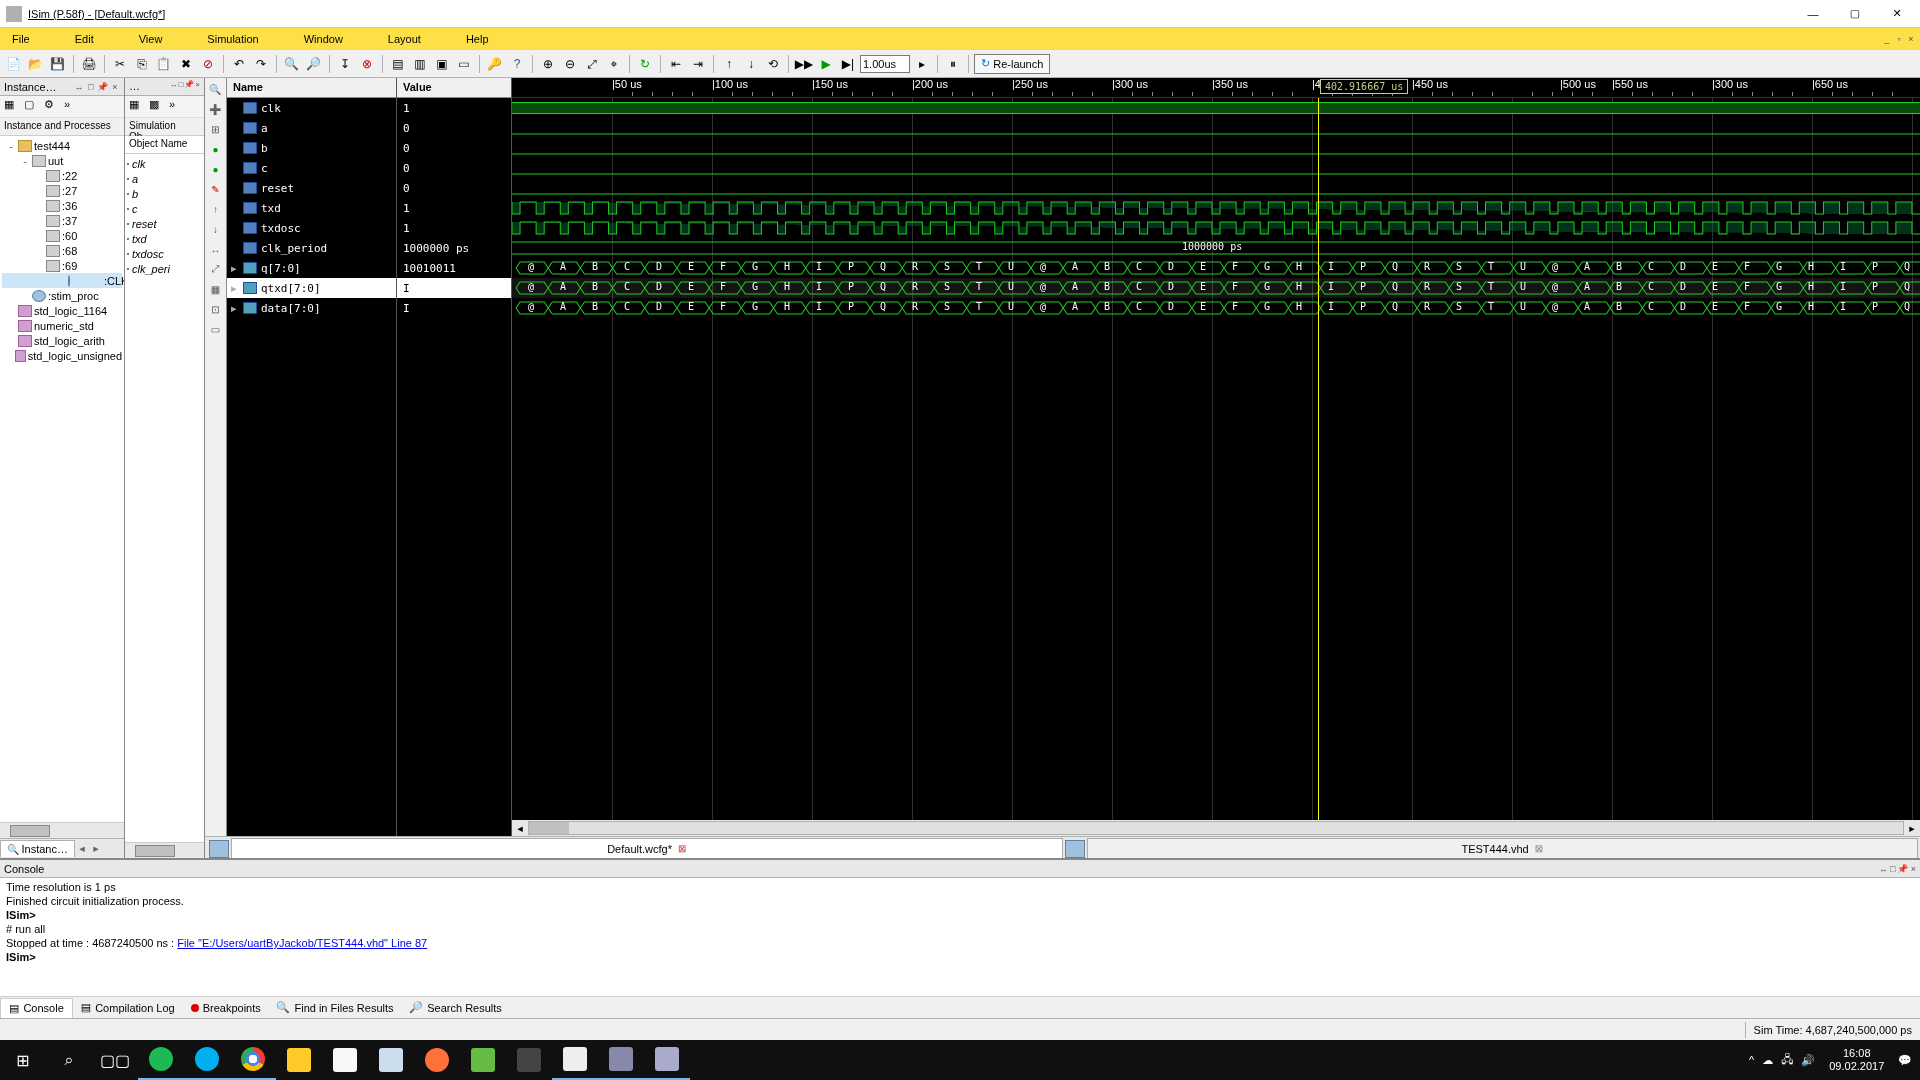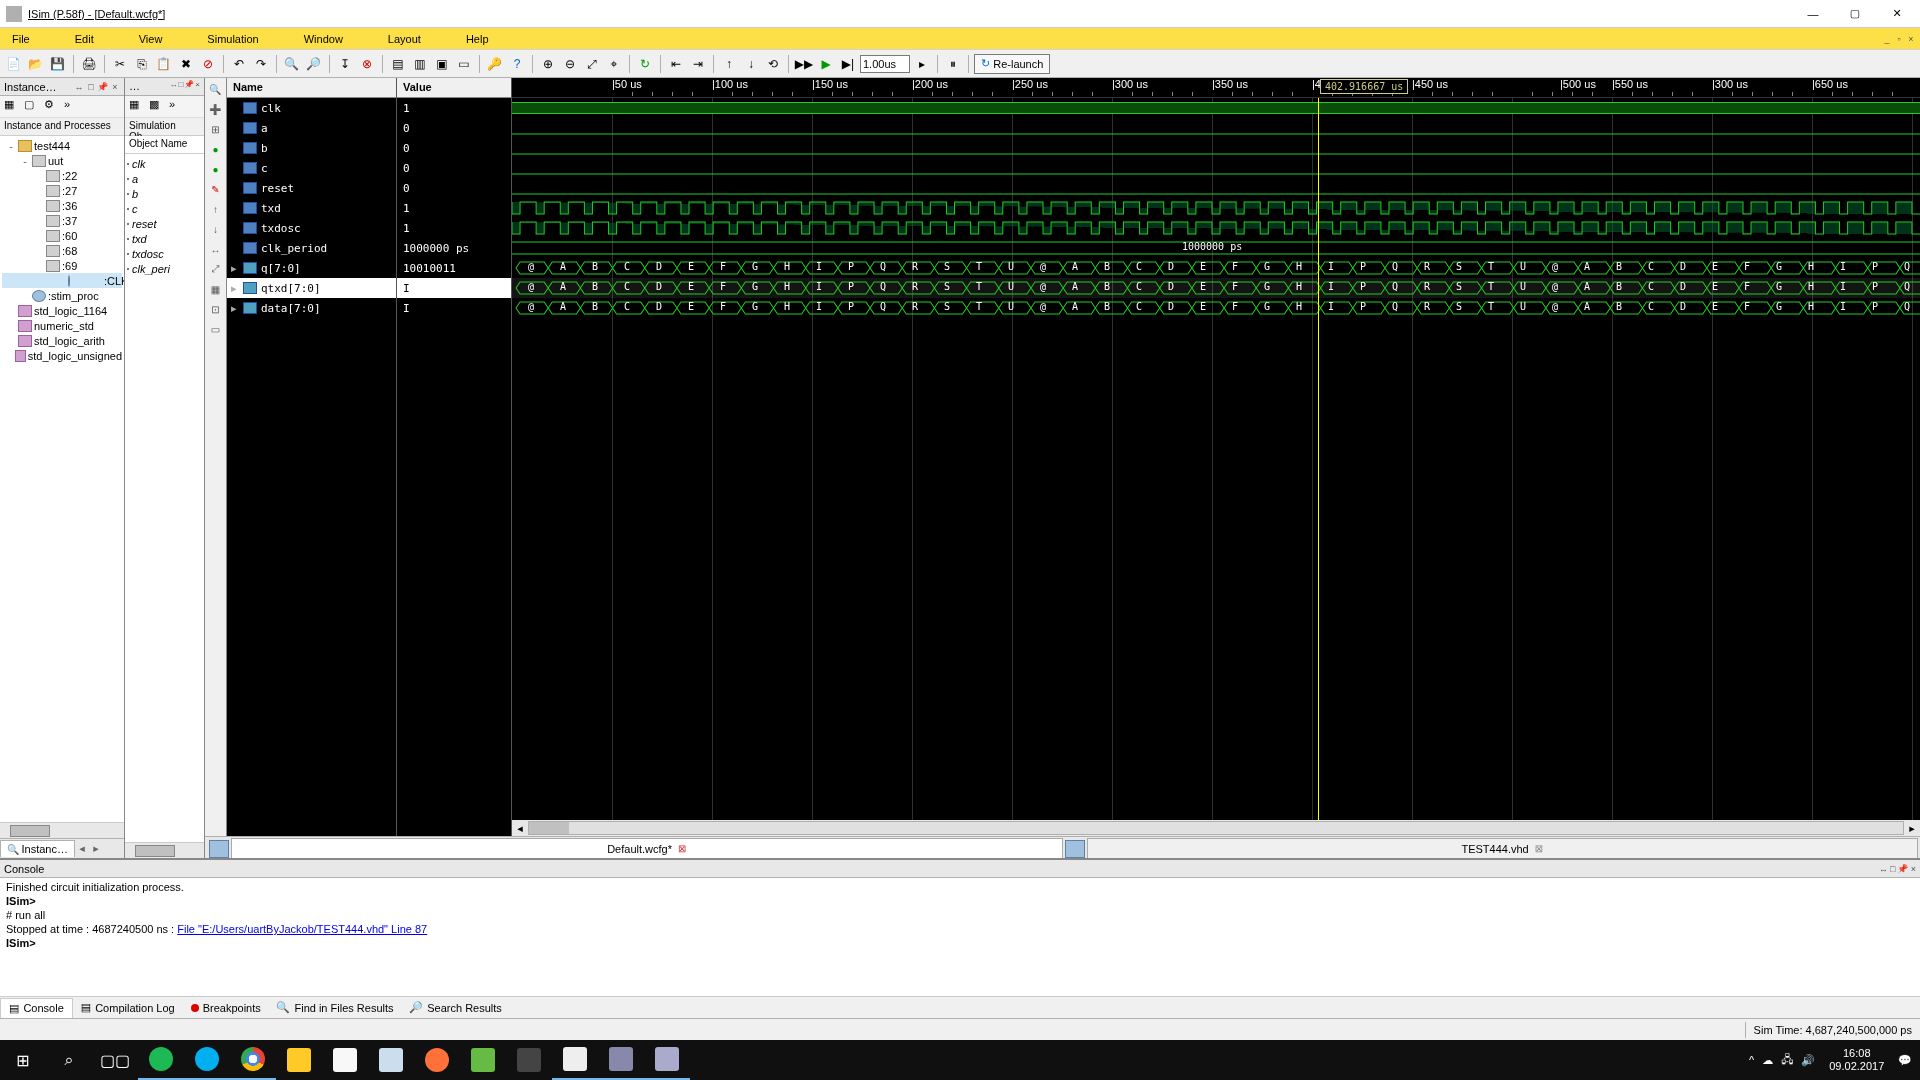--- a/index.html
+++ b/index.html
@@ -812,20 +812,21 @@
   <div class="chdr">
     <span>Console</span>
     <div class="pctrls">
         <span>↔</span>
         <span>□</span>
         <span>📌</span>
         <span>×</span>
       </div>
   </div>
   <div class="cbody" id="console-body">
+      <div>Time resolution is 1 ps</div>
       <div>Finished circuit initialization process.</div>
       <div><span class="prompt">ISim&gt;</span></div>
       <div># run all</div>
       <div>Stopped at time : 4687240500 ns : <a href="#">File "E:/Users/uartByJackob/TEST444.vhd" Line 87</a></div>
       <div><span class="prompt">ISim&gt;</span></div>
     </div>
   <div class="ctabs">
     <div class="ct active">▤ <span>Console</span></div>
     <div class="ct">▤ <span>Compilation Log</span></div>
     <div class="ct">

